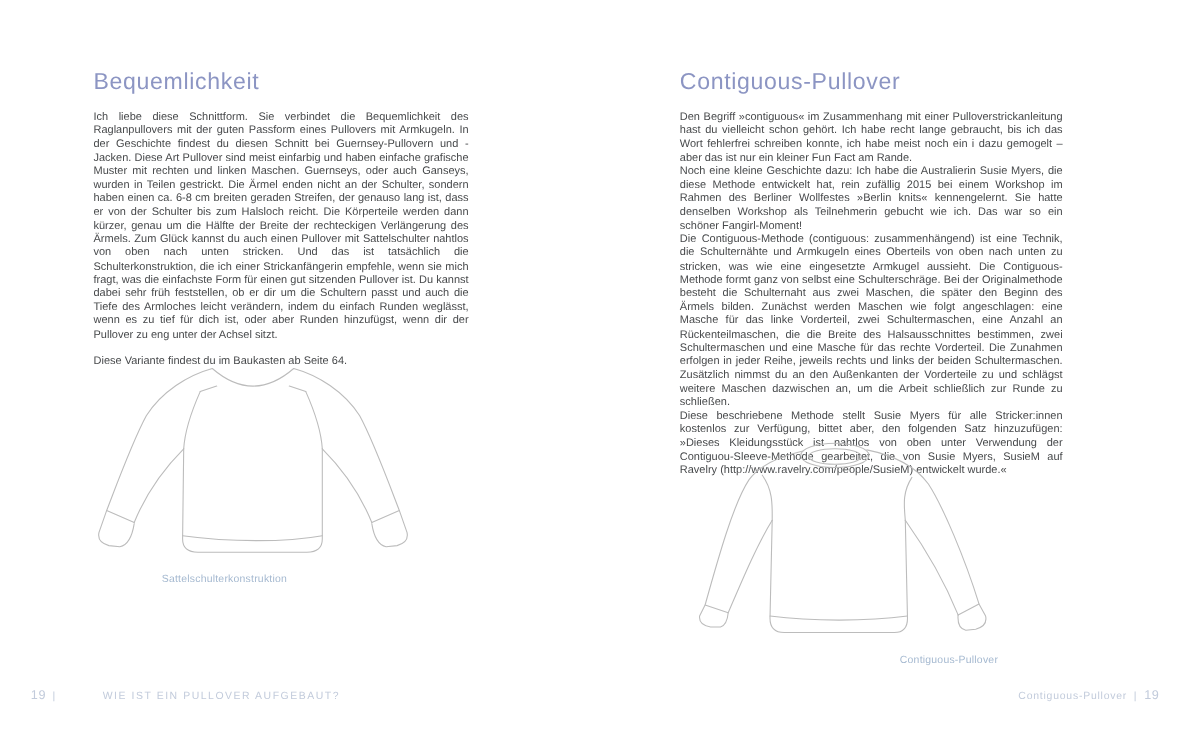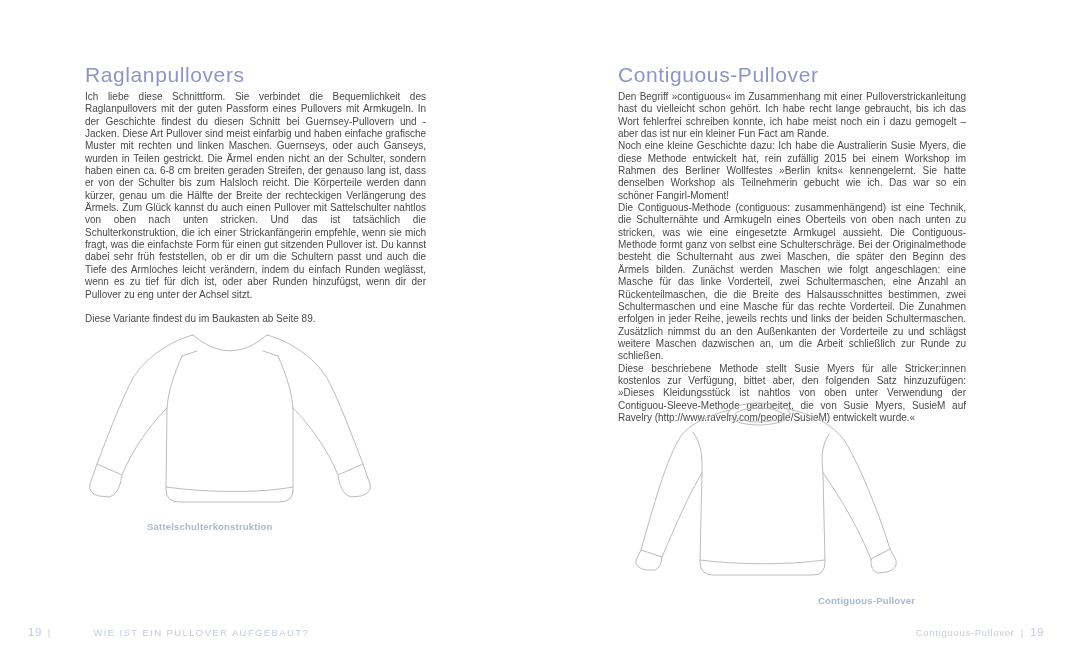--- a/index.html
+++ b/index.html
@@ -23,69 +23,69 @@
     position:absolute;
     font-size:21px;
     font-weight:400;
     letter-spacing:0.6px;
     color:var(--heading-blue);
   }
   .heading.left{left:85px;top:63px;}
   .heading.right{left:618px;top:63px;}
   .body-col{
     position:absolute;
-    top:91px;
+    top:101px;
     font-size:10px;
     line-height:12.35px;
     color:var(--body-ink);
     text-align:justify;
   }
   .body-col.left{left:85px;width:341px;}
   .body-col.right{left:618px;width:348px;}
   .body-col p{margin:0;}
   .body-col.left p + p{margin-top:12px;}
   .figure{position:absolute;}
   .figure.left{left:85px;top:330px;width:290px;height:185px;}
   .figure.right{left:633px;top:402px;width:332px;height:186px;}
   .figure svg{display:block;width:100%;height:100%;}
   .caption{
     position:absolute;
     font-size:9.5px;
-    font-weight:bold;
+    font-weight:normal;
     letter-spacing:0.2px;
     color:var(--caption-blue);
   }
   .caption.left{left:147px;top:521px;}
   .caption.right{left:818px;top:595px;}
   .footer{
     position:absolute;
     top:626px;
     font-size:9.5px;
     color:var(--footer-blue);
     letter-spacing:1.1px;
     white-space:nowrap;
   }
   .footer.left{left:28px;}
-  .footer.right{right:36px;text-align:right;}
+  .footer.right{right:26px;text-align:right;}
   .footer .pagenum{font-size:11.5px;letter-spacing:0.5px;}
   .footer .sep{margin:0 6px;font-weight:300;}
   .footer .section{letter-spacing:1.4px;margin-left:36px;}
   .footer.right .section{letter-spacing:0.7px;}
 </style>
 </head>
 <body>
 
 <div class="spread">
 
-  <h1 class="heading left">Raglanpullovers</h1>
+  <h1 class="heading left">Bequemlichkeit</h1>
 
   <div class="body-col left">
     <div>
         <p>Ich liebe diese Schnittform. Sie verbindet die Bequemlichkeit des Raglanpullovers mit der guten Passform eines Pullovers mit Armkugeln. In der Geschichte findest du diesen Schnitt bei Guernsey-Pullovern und -Jacken. Diese Art Pullover sind meist einfarbig und haben einfache grafische Muster mit rechten und linken Maschen. Guernseys, oder auch Ganseys, wurden in Teilen gestrickt. Die Ärmel enden nicht an der Schulter, sondern haben einen ca. 6-8 cm breiten geraden Streifen, der genauso lang ist, dass er von der Schulter bis zum Halsloch reicht. Die Körperteile werden dann kürzer, genau um die Hälfte der Breite der rechteckigen Verlängerung des Ärmels. Zum Glück kannst du auch einen Pullover mit Sattelschulter nahtlos von oben nach unten stricken. Und das ist tatsächlich die Schulterkonstruktion, die ich einer Strickanfängerin empfehle, wenn sie mich fragt, was die einfachste Form für einen gut sitzenden Pullover ist. Du kannst dabei sehr früh feststellen, ob er dir um die Schultern passt und auch die Tiefe des Armloches leicht verändern, indem du einfach Runden weglässt, wenn es zu tief für dich ist, oder aber Runden hinzufügst, wenn dir der Pullover zu eng unter der Achsel sitzt.</p>
-        <p>Diese Variante findest du im Baukasten ab Seite 89.</p>
+        <p>Diese Variante findest du im Baukasten ab Seite 64.</p>
       </div>
   </div>
 
   <div class="figure left">
     <svg viewBox="0 0 290 185" fill="none" stroke="#bcbcbc" stroke-width="1" stroke-linecap="round" stroke-linejoin="round">
 
       <path d="M108,5 Q145,37 182,5"></path>
 
       <path d="M108,5 C86,11 62,26 48,48 C36,70 22,108 12,134 L5,154 Q3,163 14,166 L24,167 Q34,165 37,146"></path>
 

